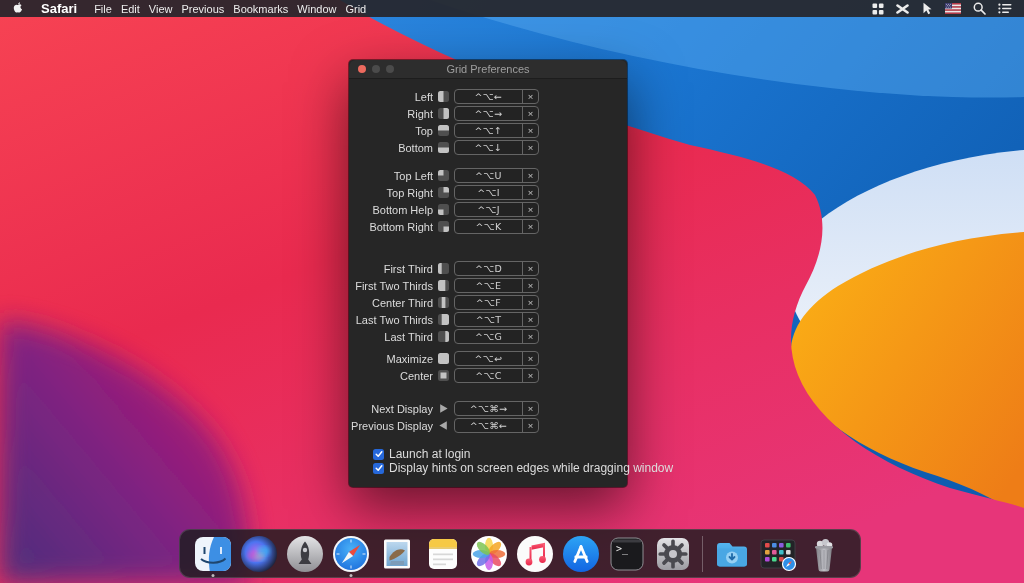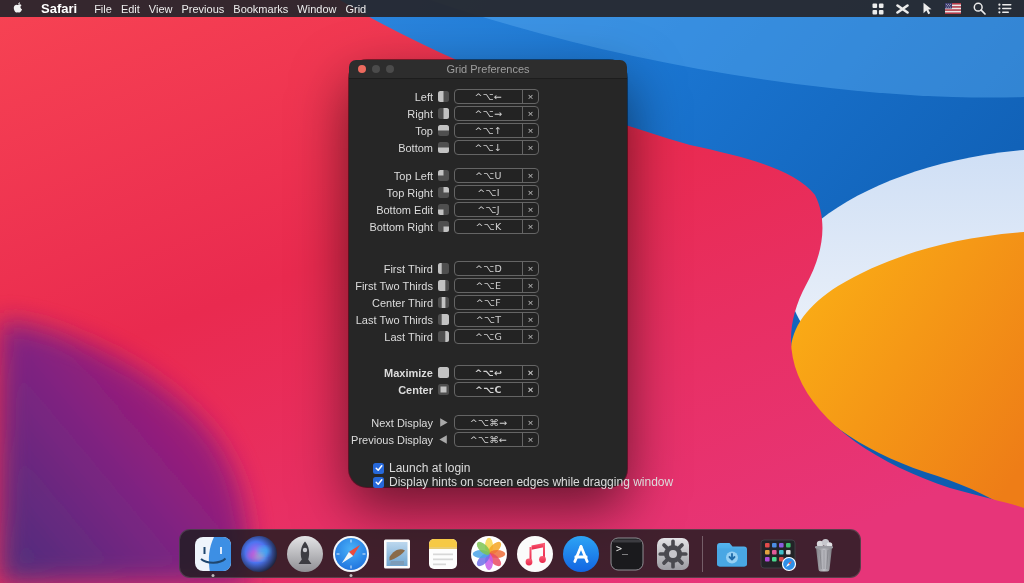--- a/index.html
+++ b/index.html
@@ -12,21 +12,21 @@
     background:rgba(38,38,43,.93);display:flex;align-items:center;
     justify-content:space-between;padding:0 12px;box-sizing:border-box;z-index:30;}
   .mb-left{display:flex;align-items:center;gap:17px;}
   .mb-left .mitem{font-size:11px;color:#ececec;}
   .mb-left .appname{font-weight:700;font-size:13px;color:#ffffff;}
   .mb-right{display:flex;align-items:center;gap:12px;}
   .mb-right .sicon{display:flex;align-items:center;}
 
   
   .window{position:absolute;left:349px;top:60px;width:278px;height:427px;
-    background:#262626;border-radius:18px;z-index:20;
+    background:#262626;border-radius:4px;z-index:20;
     box-shadow:0 22px 55px rgba(0,0,0,.55),0 0 0 1px rgba(0,0,0,.45);}
   .titlebar{position:relative;height:18px;background:#2d2d2d;
     border-radius:7px 7px 0 0;border-bottom:1px solid #1d1d1d;
     display:flex;align-items:center;justify-content:center;}
   .tl{position:absolute;top:5px;width:8px;height:8px;border-radius:50%;}
   .tl.c1{left:9px;background:#ed6a5e;}
   .tl.c2{left:23px;background:#4b4b4b;}
   .tl.c3{left:37px;background:#4b4b4b;}
   .wtitle{font-size:11px;color:#9f9f9f;}
   .content{padding-top:9px;}
@@ -302,21 +302,21 @@
                 <rect width="11" height="11" rx="2.5" fill="#4f4f4f"></rect>
                 <rect x="5.5" y="0" width="5.5" height="5.5" fill="#c2c2c2" clip-path="url(#rctop-right)"></rect>
               </svg>
             </span>
             <span class="field">
               <span class="sc">^⌥I</span>
               <span class="clr">×</span>
             </span>
           </div>
           <div class="srow">
-            <span class="lbl">Bottom Edit</span>
+            <span class="lbl">Bottom Help</span>
             <span class="ricon">
               <svg width="11" height="11" viewBox="0 0 11 11">
                 <defs>
                   <clipPath id="rcbottom-left">
                     <rect width="11" height="11" rx="2.5"></rect>
                   </clipPath>
                 </defs>
                 <rect width="11" height="11" rx="2.5" fill="#4f4f4f"></rect>
                 <rect x="0" y="5.5" width="5.5" height="5.5" fill="#c2c2c2" clip-path="url(#rcbottom-left)"></rect>
               </svg>
@@ -430,21 +430,21 @@
                 <rect width="11" height="11" rx="2.5" fill="#4f4f4f"></rect>
                 <rect x="7.3" y="0" width="3.7" height="11" fill="#c2c2c2" clip-path="url(#rclast-third)"></rect>
               </svg>
             </span>
             <span class="field">
               <span class="sc">^⌥G</span>
               <span class="clr">×</span>
             </span>
           </div>
         </div>
-        <div class="group" style="margin-top: 19px; font-weight: bold;">
+        <div class="group" style="margin-top: 5px;">
           <div class="srow">
             <span class="lbl">Maximize</span>
             <span class="ricon">
               <svg width="11" height="11" viewBox="0 0 11 11">
                 <defs>
                   <clipPath id="rcmaximize">
                     <rect width="11" height="11" rx="2.5"></rect>
                   </clipPath>
                 </defs>
                 <rect width="11" height="11" rx="2.5" fill="#4f4f4f"></rect>

